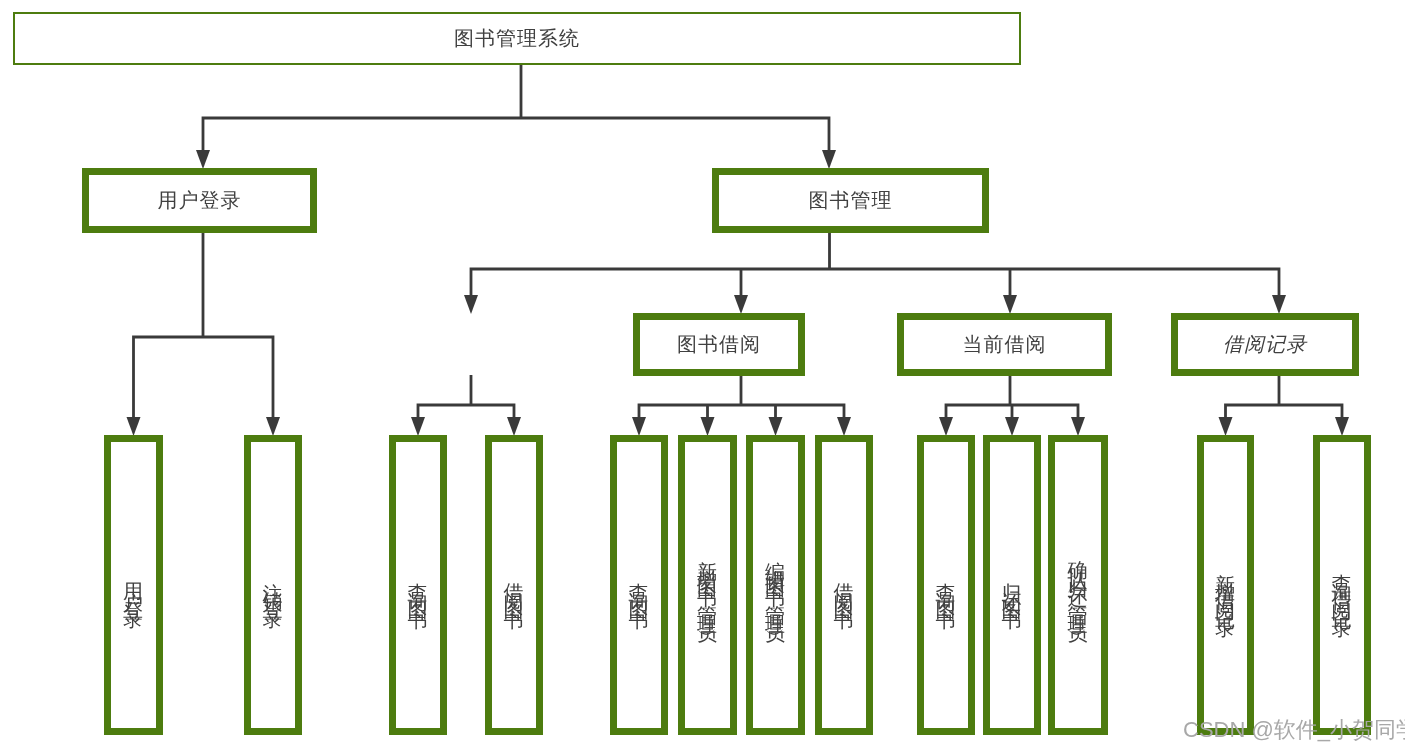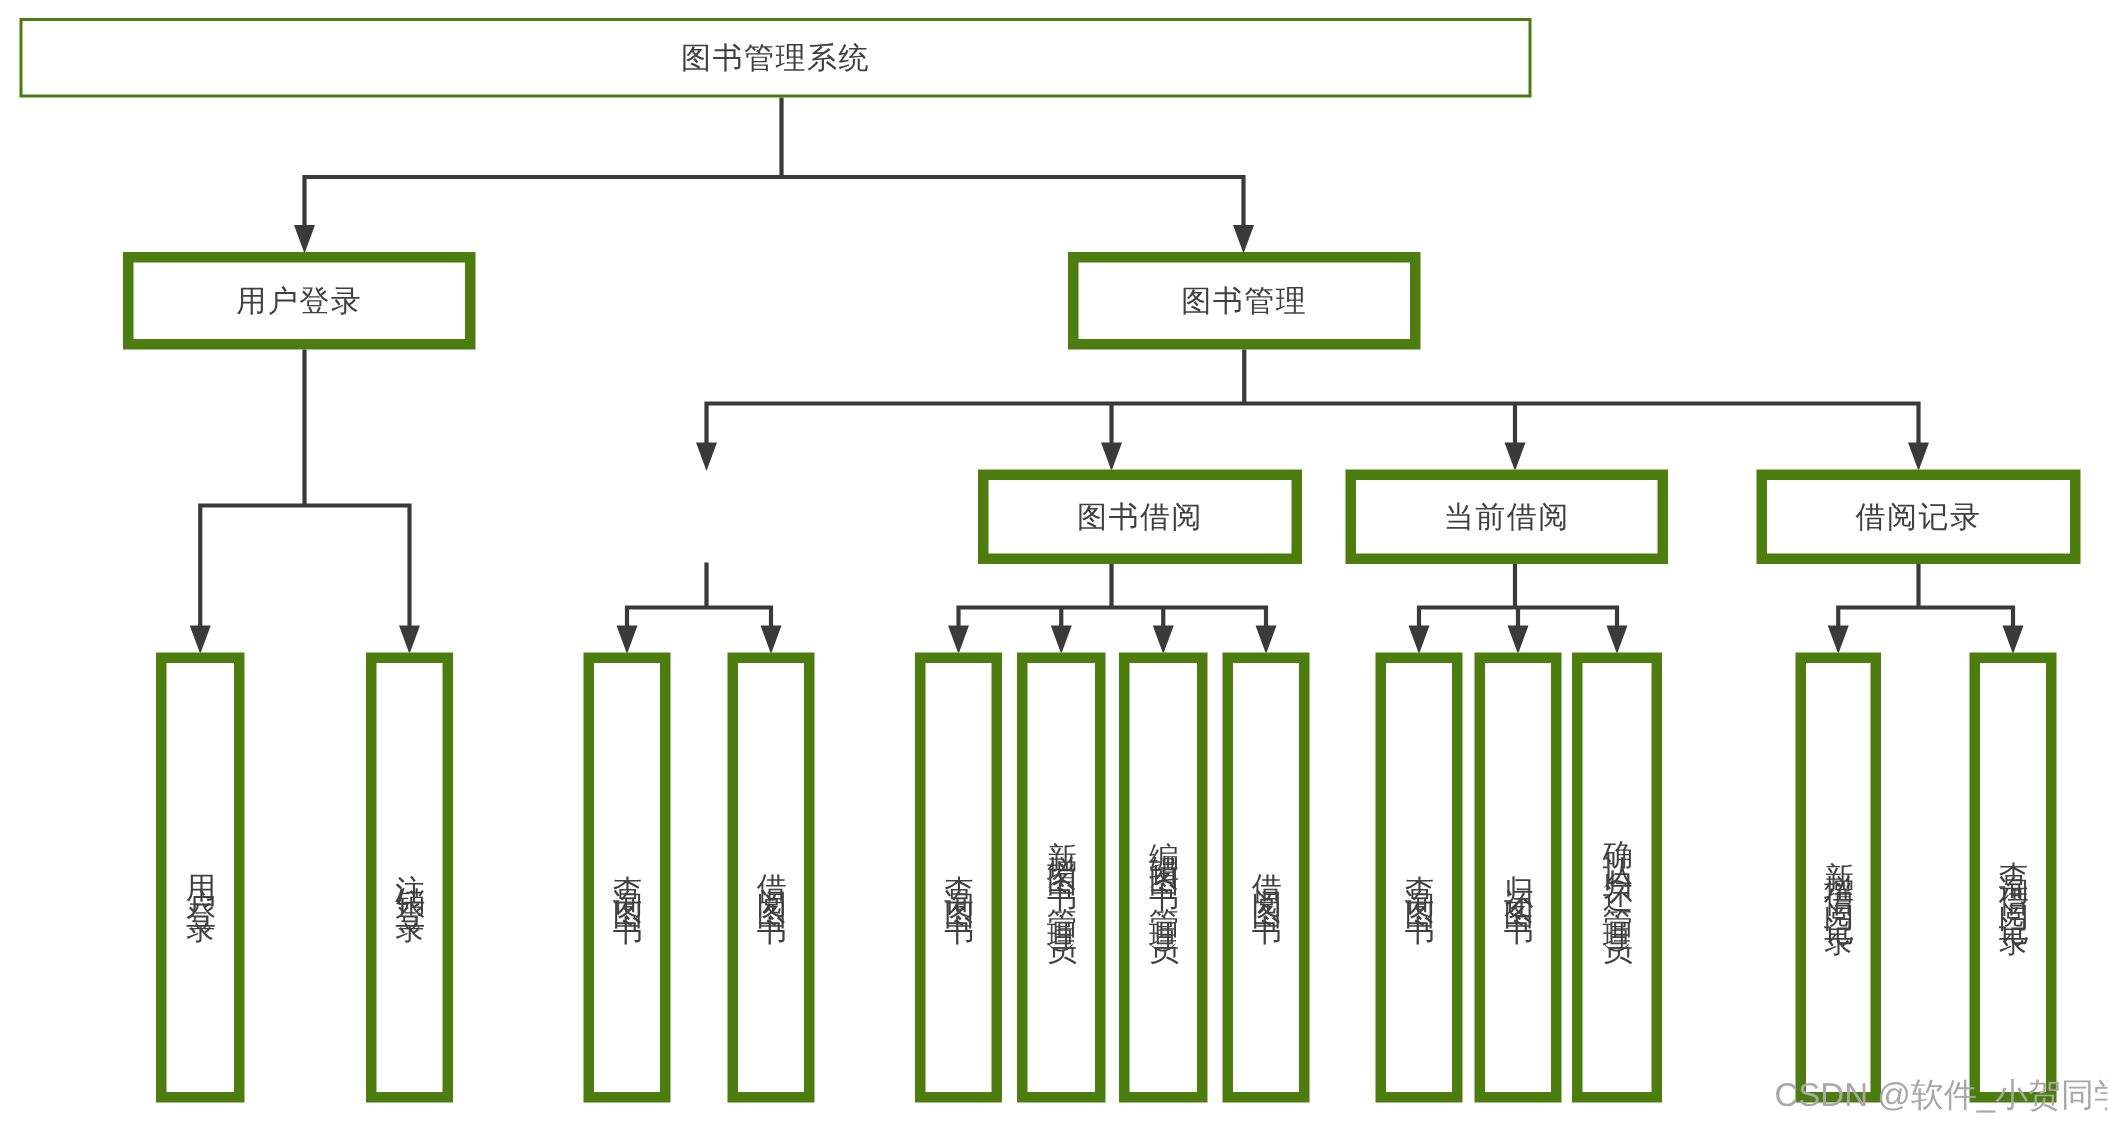--- a/index.html
+++ b/index.html
@@ -94,31 +94,31 @@
     <polygon class="arrowhead" points="1335,417 1349,417 1342,436"></polygon>
   </svg>
 
   <div class="box title-box" style="left:13px; top:12px; width:1008px; height:53px;">
     <span class="hlabel">图书管理系统</span>
   </div>
 
   <div class="box" style="left:82px; top:168px; width:235px; height:65px;">
     <span class="hlabel">用户登录</span>
   </div>
-  <div class="box" style="left:712px; top:168px; width:235px; height:65px;">
+  <div class="box" style="left:712px; top:168px; width:277px; height:65px;">
     <span class="hlabel">图书管理</span>
   </div>
 
-  <div class="box" style="left:633px; top:313px; width:216px; height:63px;margin-left:19px;">
+  <div class="box" style="left:633px; top:313px; width:172px; height:63px;">
     <span class="hlabel">图书借阅</span>
   </div>
   <div class="box" style="left:897px; top:313px; width:215px; height:63px;">
     <span class="hlabel">当前借阅</span>
   </div>
-  <div class="box" style="left:1171px; top:313px; width:216px; height:63px;">
+  <div class="box" style="left:1171px; top:313px; width:188px; height:63px;font-style:italic;">
     <span class="hlabel">借阅记录</span>
   </div>
 
   <div class="box leaf" style="left:104px; width:59px;">
     <span class="vtext">用户登录</span>
   </div>
   <div class="box leaf" style="left:244px; width:58px;">
     <span class="vtext">注销登录</span>
   </div>
 

